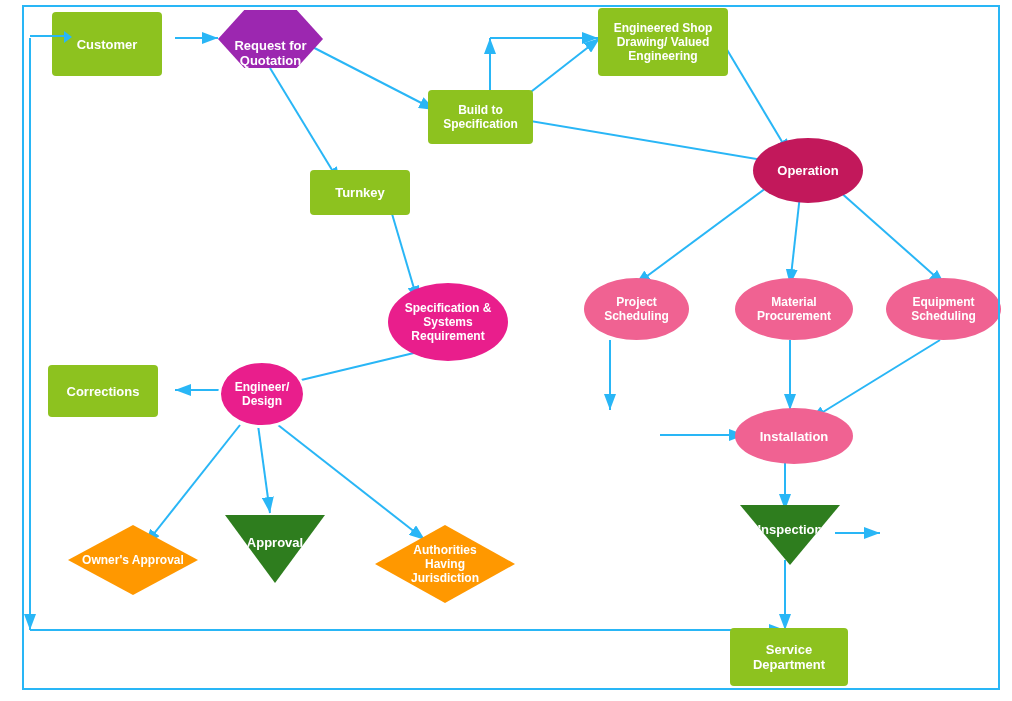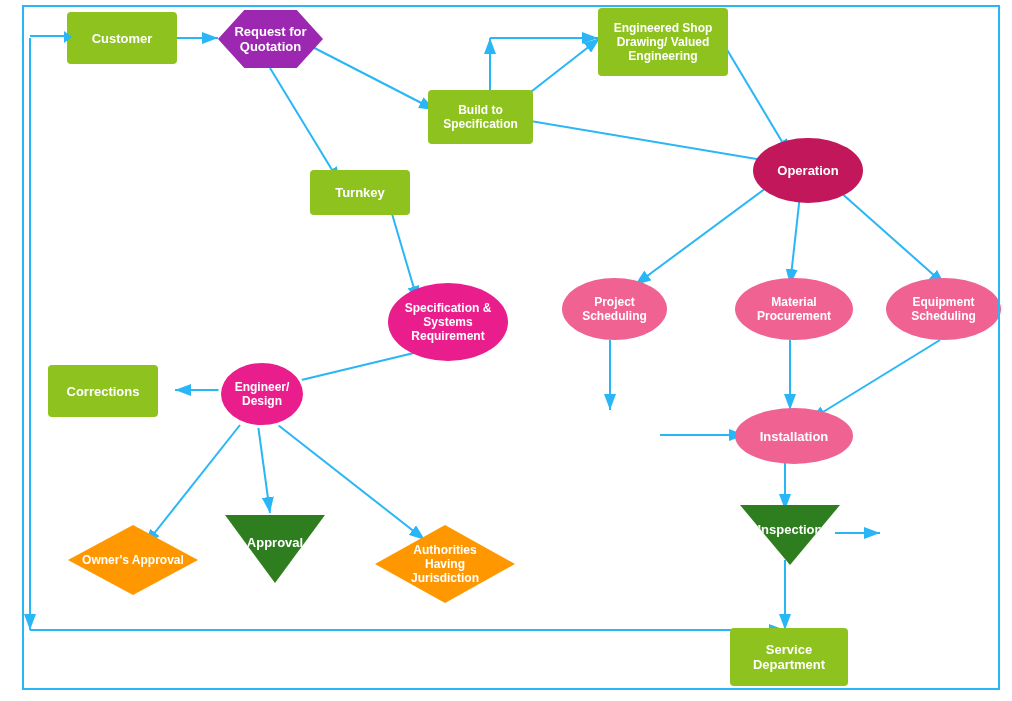--- a/index.html
+++ b/index.html
@@ -33,20 +33,21 @@
     .dark-green { background: #2e7d1e; }
     .pink-hot { background: #e91e8c; }
     .pink-light { background: #f06292; }
     .purple { background: #9c27b0; }
     .orange { background: #ff9800; }
     .blue-btn { background: #1565c0; }
     .magenta { background: #c2185b; }
 
     .hexagon {
       clip-path: polygon(25% 0%, 75% 0%, 100% 50%, 75% 100%, 25% 100%, 0% 50%);
+      align-items: flex-end;
     }
     .diamond {
       clip-path: polygon(50% 0%, 100% 50%, 50% 100%, 0% 50%);
     }
     .triangle-down {
       clip-path: polygon(0% 0%, 100% 0%, 50% 100%);
     }
     .ellipse {
       border-radius: 50%;
     }
@@ -125,21 +126,21 @@
 
     <line x1="835" y1="533" x2="880" y2="533"></line>
 
     <line x1="30" y1="38" x2="30" y2="630"></line>
     <line x1="30" y1="630" x2="785" y2="630"></line>
 
     <line x1="490" y1="100" x2="490" y2="38" stroke="#29b6f6" stroke-width="2"></line>
     <line x1="490" y1="38" x2="598" y2="38"></line>
   </svg>
 
-  <div class="node rect green" style="left:67px; top:12px; width:110px; height:52px;">
+  <div class="node rect green" style="left:52px; top:12px; width:110px; height:64px;">
     <span>Customer</span>
   </div>
 
   <div style="position:absolute; left:30px; top:35px; width:38px; height:2px; background:#29b6f6;"></div>
   <div style="position:absolute; left:64px; top:31px; width:0; height:0; border-top:6px solid transparent; border-bottom:6px solid transparent; border-left:8px solid #29b6f6;"></div>
 
   <div class="node hexagon purple" style="left:218px; top:10px; width:105px; height:58px;">
     <span style="white-space:pre-line;">Request for
 Quotation</span>
   </div>
@@ -171,21 +172,21 @@
 
   <div class="node ellipse pink-hot" style="left:218px; top:360px; width:88px; height:68px; border: 3px solid #fff; border-radius:50%;">
     <span style="white-space:pre-line; font-size:12px;">Engineer/
 Design</span>
   </div>
 
   <div class="node rect green" style="left:48px; top:365px; width:110px; height:52px;">
     <span>Corrections</span>
   </div>
 
-  <div class="node ellipse pink-light" style="left:562px; top:278px; width:105px; height:62px;">
+  <div class="node ellipse pink-light" style="left:584px; top:278px; width:105px; height:62px;">
     <span style="white-space:pre-line; font-size:12px;">Project
 Scheduling</span>
   </div>
 
   <div class="node ellipse pink-light" style="left:735px; top:278px; width:118px; height:62px;">
     <span style="white-space:pre-line; font-size:12px;">Material
 Procurement</span>
   </div>
 
   <div class="node ellipse pink-light" style="left:886px; top:278px; width:115px; height:62px;">

